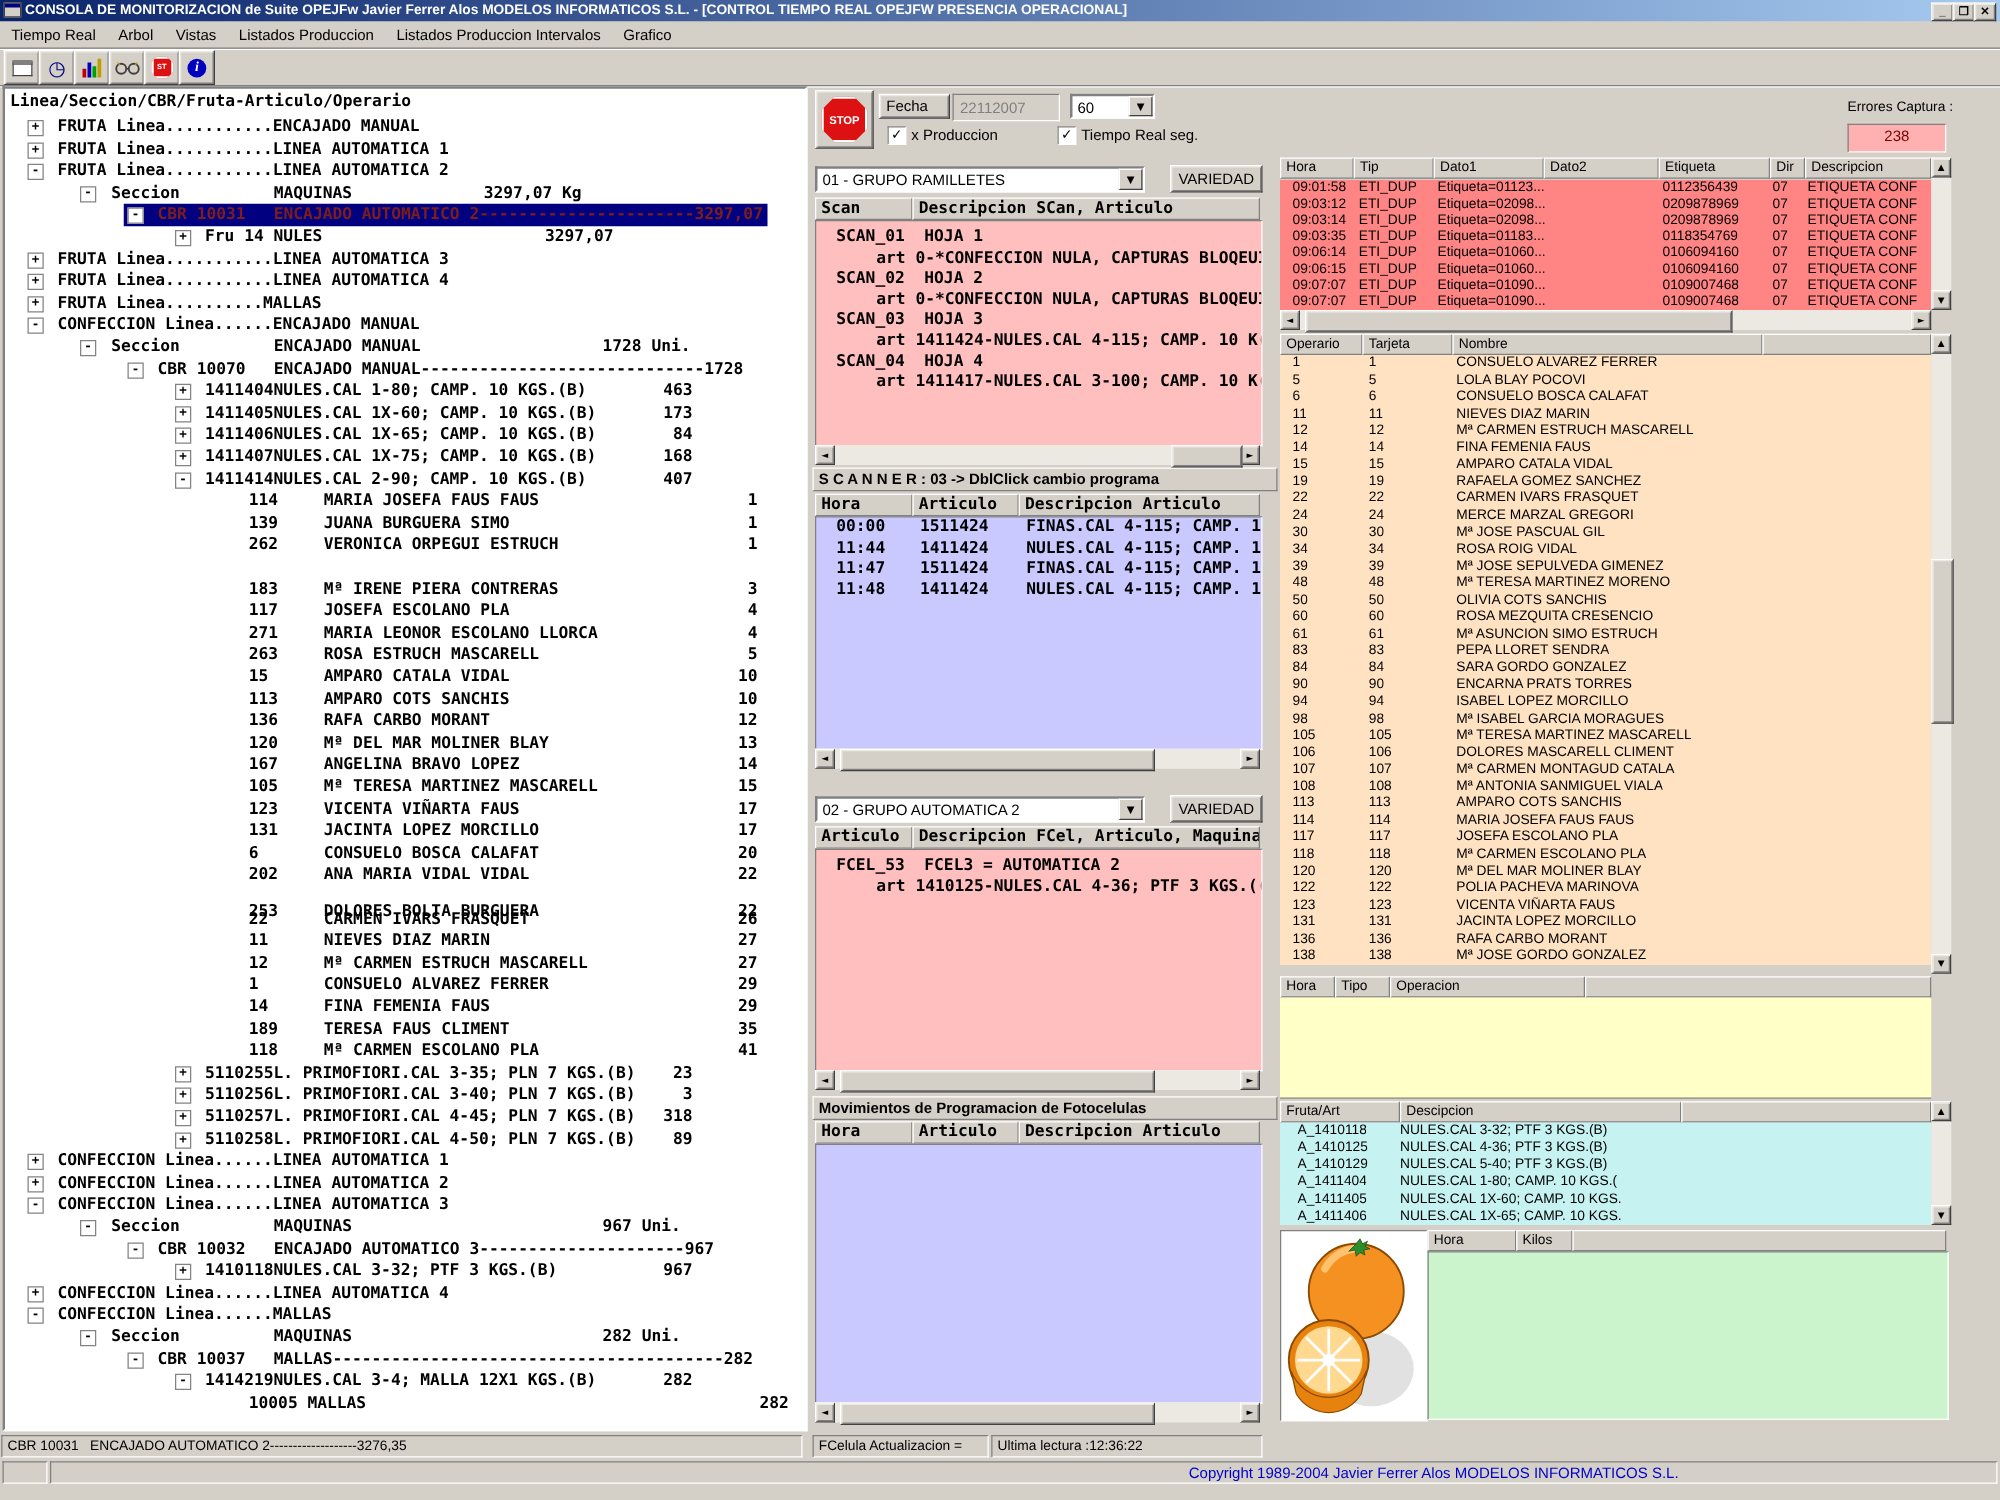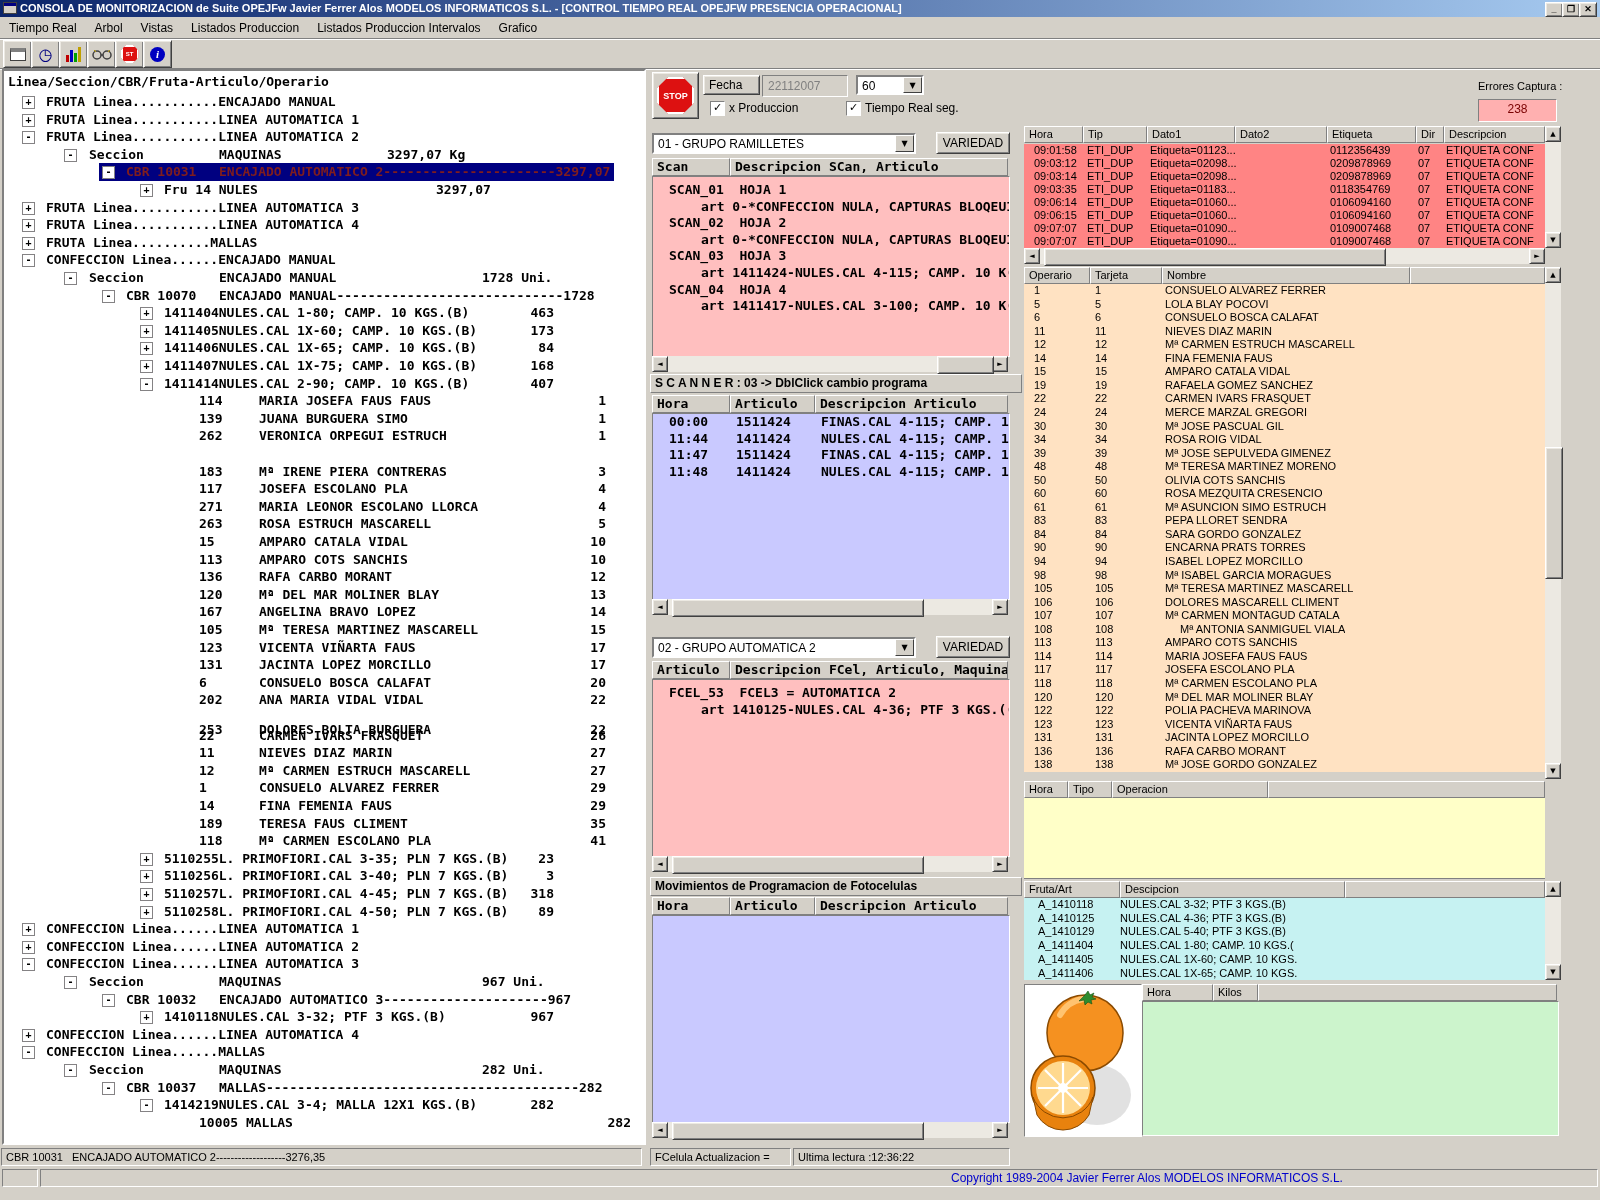--- a/index.html
+++ b/index.html
@@ -718,21 +718,21 @@
       <div class="dcell" style="left: 141px;">DOLORES MASCARELL CLIMENT</div>
     </div>
     <div class="drow" style="top: 325.2px; height: 13.55px;">
       <div class="dcell" style="left: 10px;">107</div>
       <div class="dcell" style="left: 71px;">107</div>
       <div class="dcell" style="left: 141px;">Mª CARMEN MONTAGUD CATALA</div>
     </div>
     <div class="drow" style="top: 338.75px; height: 13.55px;">
       <div class="dcell" style="left: 10px;">108</div>
       <div class="dcell" style="left: 71px;">108</div>
-      <div class="dcell" style="left: 156px;">Mª ANTONIA SANMIGUEL VIALA</div>
+      <div class="dcell" style="left: 141px;">Mª ANTONIA SANMIGUEL VIALA</div>
     </div>
     <div class="drow" style="top: 352.3px; height: 13.55px;">
       <div class="dcell" style="left: 10px;">113</div>
       <div class="dcell" style="left: 71px;">113</div>
       <div class="dcell" style="left: 141px;">AMPARO COTS SANCHIS</div>
     </div>
     <div class="drow" style="top: 365.85px; height: 13.55px;">
       <div class="dcell" style="left: 10px;">114</div>
       <div class="dcell" style="left: 71px;">114</div>
       <div class="dcell" style="left: 141px;">MARIA JOSEFA FAUS FAUS</div>

